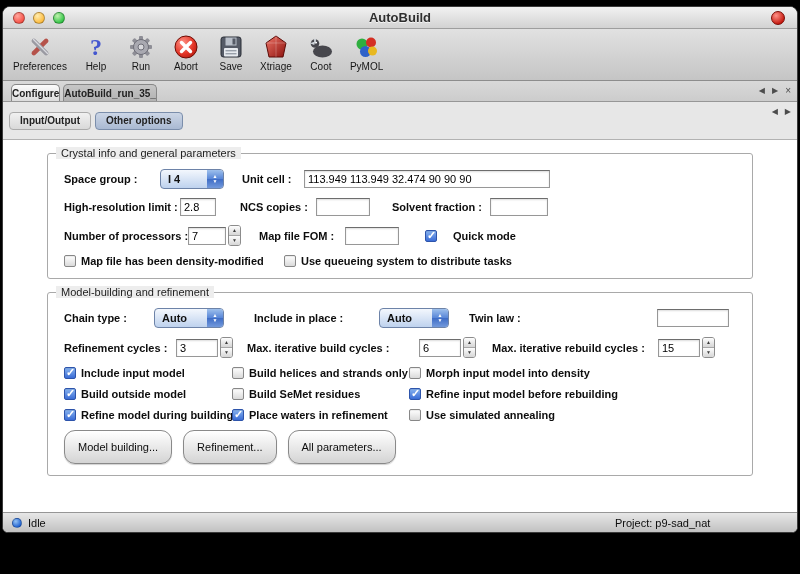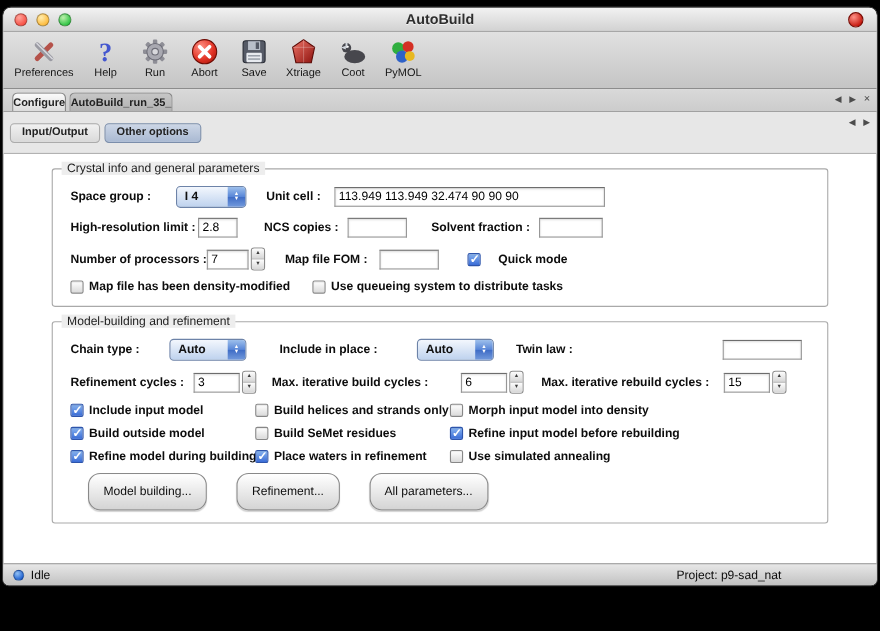--- a/index.html
+++ b/index.html
@@ -55,21 +55,21 @@
   .stp.up { border-bottom:1px solid #a6a6a6; }
 
   .cb { display:flex; align-items:center; gap:5px; }
   .cbox { width:12px; height:12px; flex:none; border:1px solid #878787; border-radius:2px;
           background:linear-gradient(#ffffff,#dadada); position:relative; box-shadow:inset 0 1px 1px rgba(0,0,0,.08); }
   .cbox[data-checked="true"] { background:linear-gradient(#87b3ef,#3a6cd6); border-color:#2d54ab; }
   .cbox[data-checked="true"]::after { content:"✓"; position:absolute; left:1px; top:-2px; font-size:11px; font-weight:bold; color:#fff; }
 
   .macbtn { height:16px; padding:16px 13px; border:1px solid #898989; border-radius:11px;
             background:linear-gradient(#ffffff,#d4d4d4); font:11px "Liberation Sans",sans-serif; color:#0d0d0d;
-            display:inline-flex; align-items:center; box-shadow:0 1px 1px rgba(0,0,0,.18); margin-right:11px;margin-left:16px; }
+            display:inline-flex; align-items:center; box-shadow:0 1px 1px rgba(0,0,0,.18); margin-right:11px; }
 
   
   .statusbar { position:absolute; left:0; right:0; bottom:0; height:20px; background:linear-gradient(#e7e7e7,#c1c1c1);
                border-top:1px solid #969696; display:flex; align-items:center; padding:0 9px; font-size:11px; color:#0d0d0d; }
   .sdot { width:10px; height:10px; border-radius:50%; border:1px solid rgba(0,0,0,.25);
           background:radial-gradient(circle at 35% 30%, #93c2f5, #1c5ecf 78%); margin-right:6px; flex:none; }
   .project { position:absolute; left:612px; }
 </style>
 </head>
 <body>

